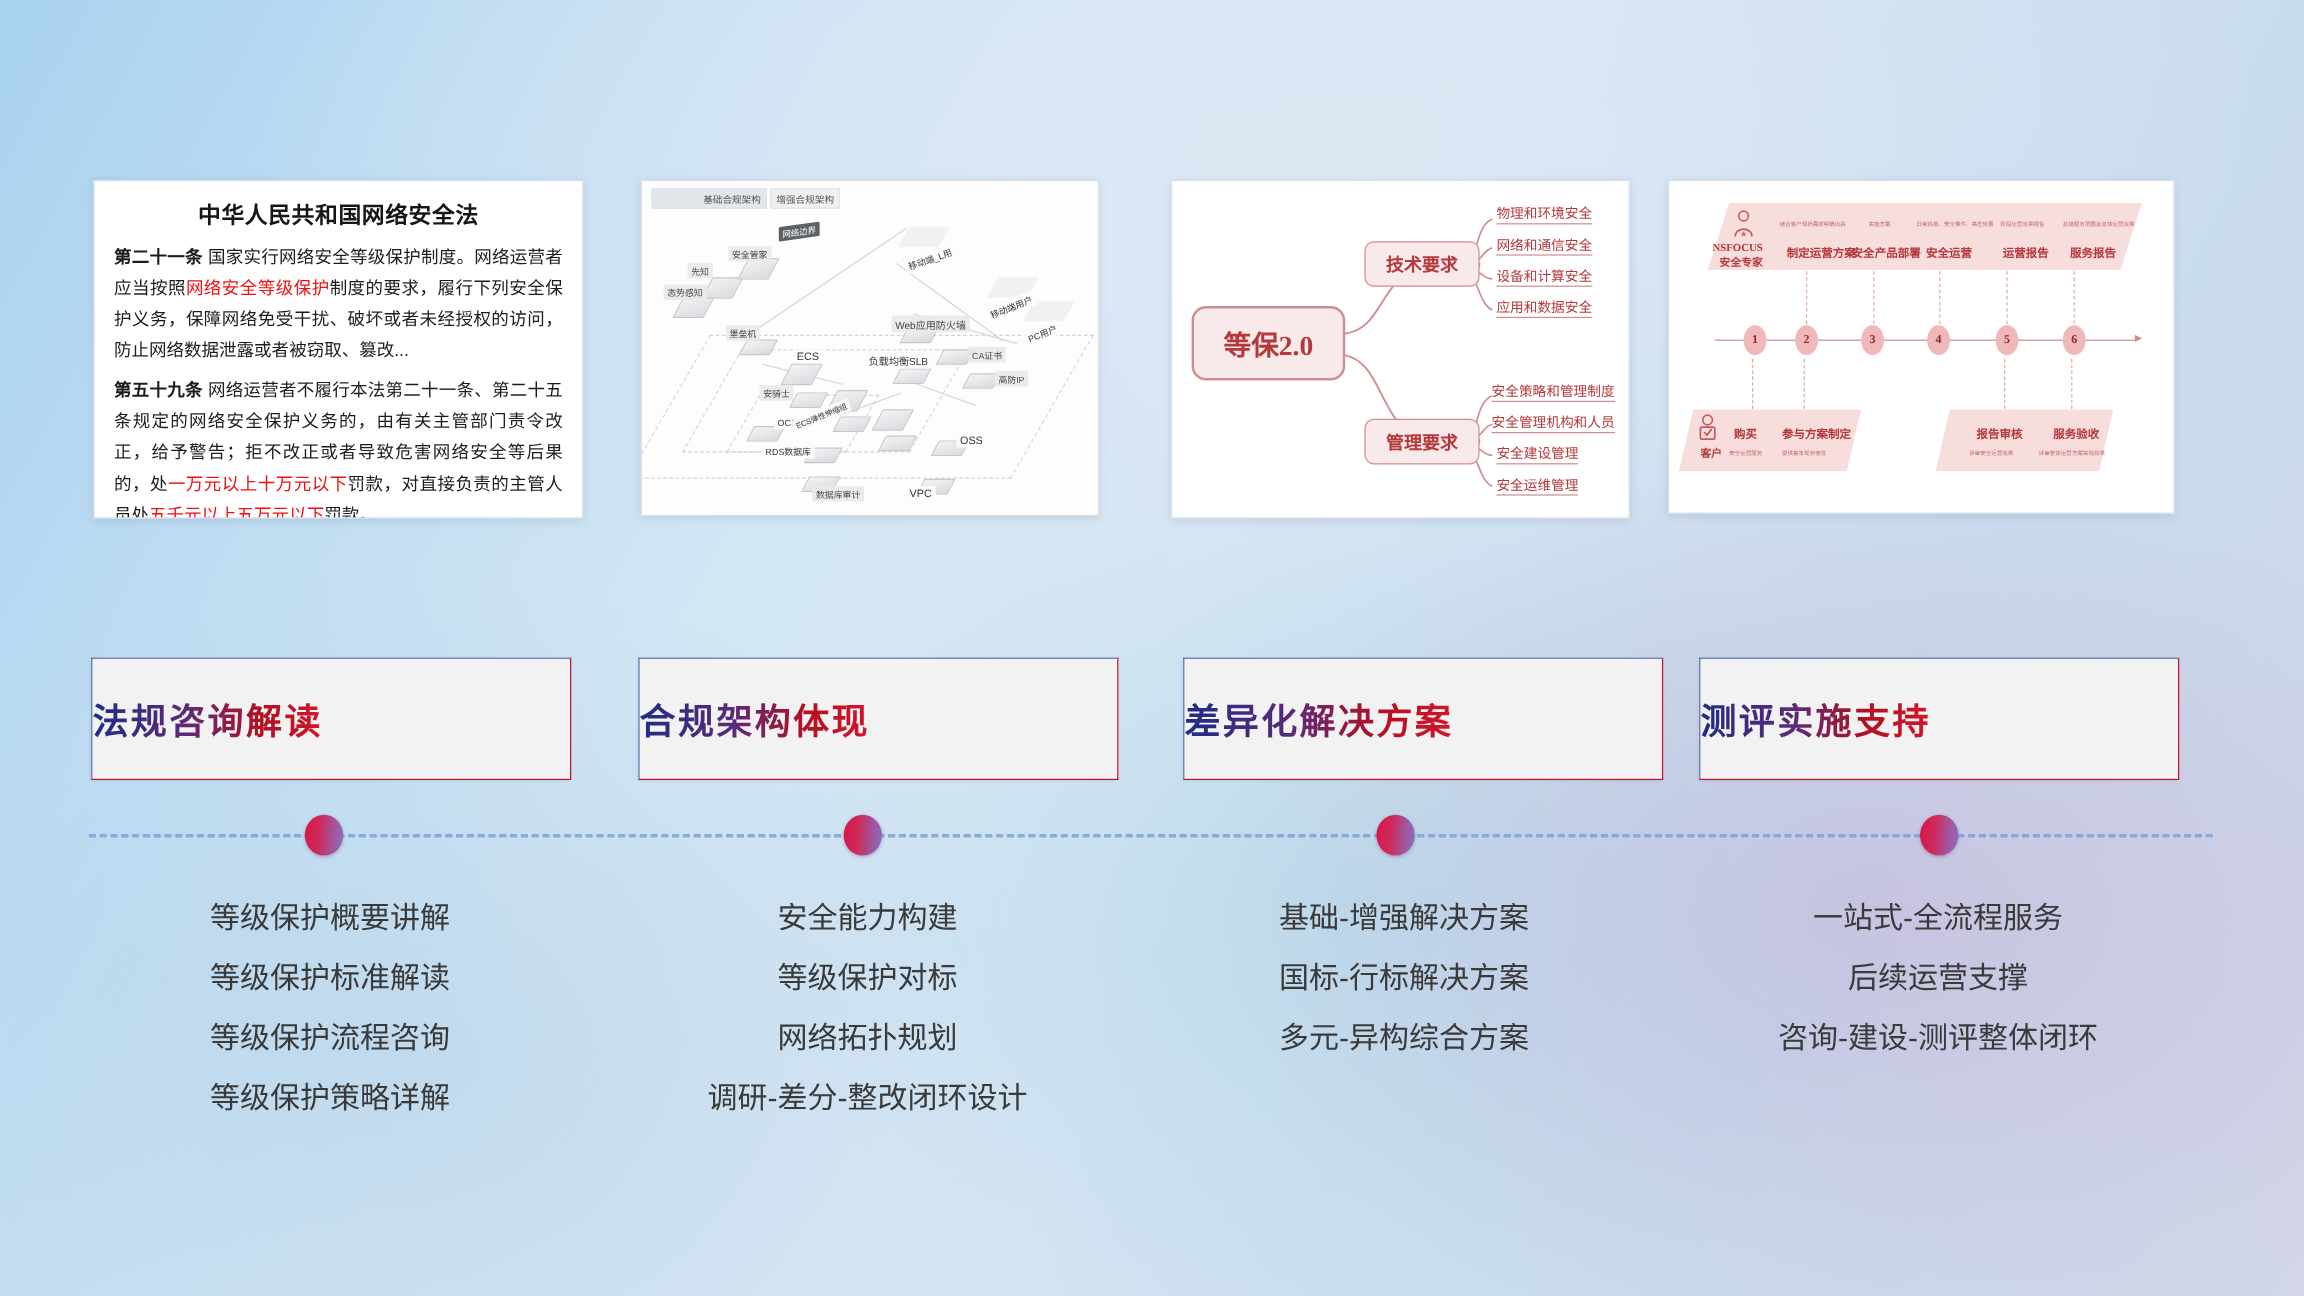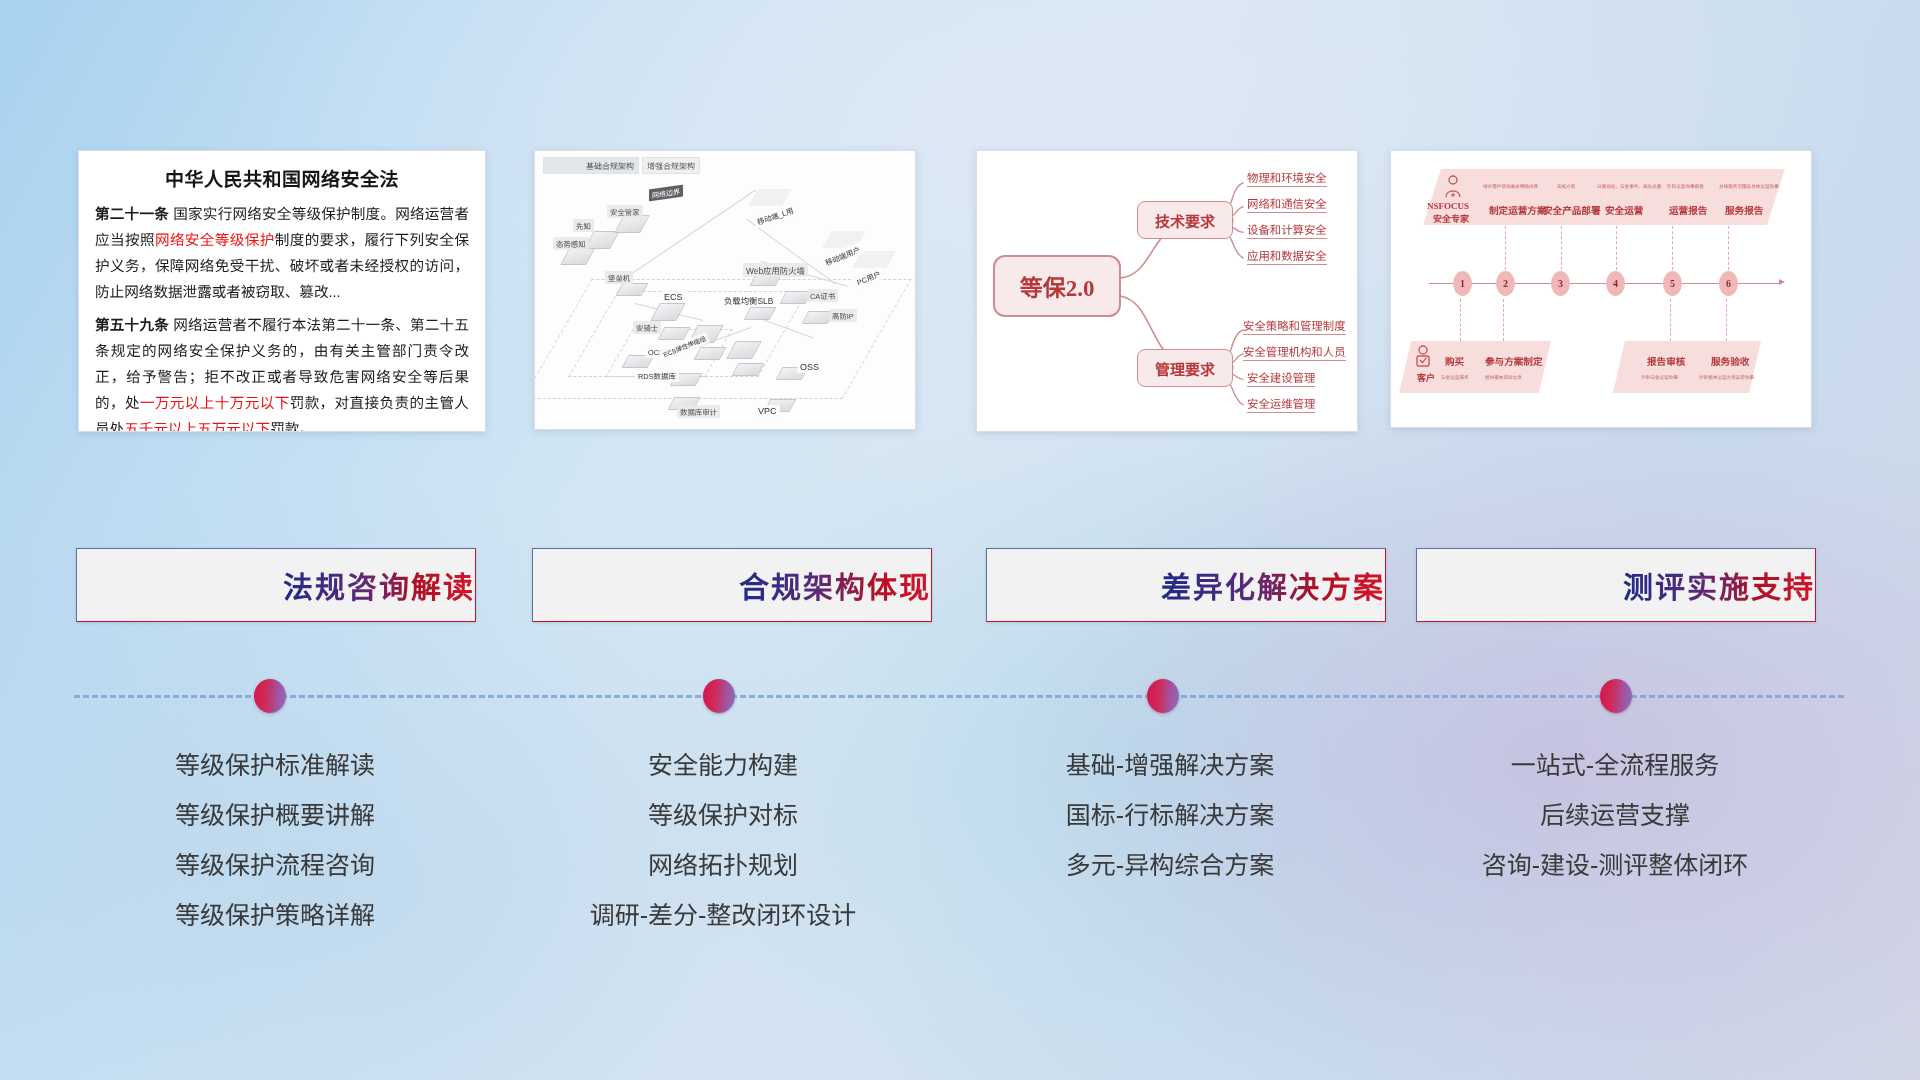--- a/index.html
+++ b/index.html
@@ -196,26 +196,26 @@
     top: 120px;
     font-family: "Liberation Serif", "DejaVu Serif", serif;
   }
   .pconn { position: absolute; width: 1px; border-left: 1px dashed #e0aaab; }
   .person-icon { position: absolute; color: #c45b5e; }
 
   
   .banner {
     position: absolute;
     top: 548px;
-    height: 74px;
+    height: 102px;
     background: #f2f2f2;
     border: 1.6px solid #c5102b;
     border-top-color: #5a6fa8;
     border-left-color: #5a6fa8;
-    display: flex; align-items: center; justify-content: flex-end;
+    display: flex; align-items: center; justify-content: flex-start;
     box-shadow: 0 1px 3px rgba(60,80,130,0.16);
   }
   .banner-1 { left: 76px;   width: 400px; }
   .banner-2 { left: 532px;  width: 400px; }
   .banner-3 { left: 986px;  width: 400px; }
   .banner-4 { left: 1416px; width: 400px; }
   .banner-text {
     font-size: 30px;
     font-weight: bold;
     letter-spacing: 2px;
@@ -467,22 +467,22 @@
     <span class="banner-text">测评实施支持</span>
   </div>
 
   <div class="timeline-line"></div>
   <div class="tl-dot tl-1"></div>
   <div class="tl-dot tl-2"></div>
   <div class="tl-dot tl-3"></div>
   <div class="tl-dot tl-4"></div>
 
   <ul class="blist blist-1">
+    <li>等级保护概要讲解</li>
     <li>等级保护标准解读</li>
-    <li>等级保护概要讲解</li>
     <li>等级保护流程咨询</li>
     <li>等级保护策略详解</li>
   </ul>
 
   <ul class="blist blist-2">
     <li>安全能力构建</li>
     <li>等级保护对标</li>
     <li>网络拓扑规划</li>
     <li>调研-差分-整改闭环设计</li>
   </ul>

